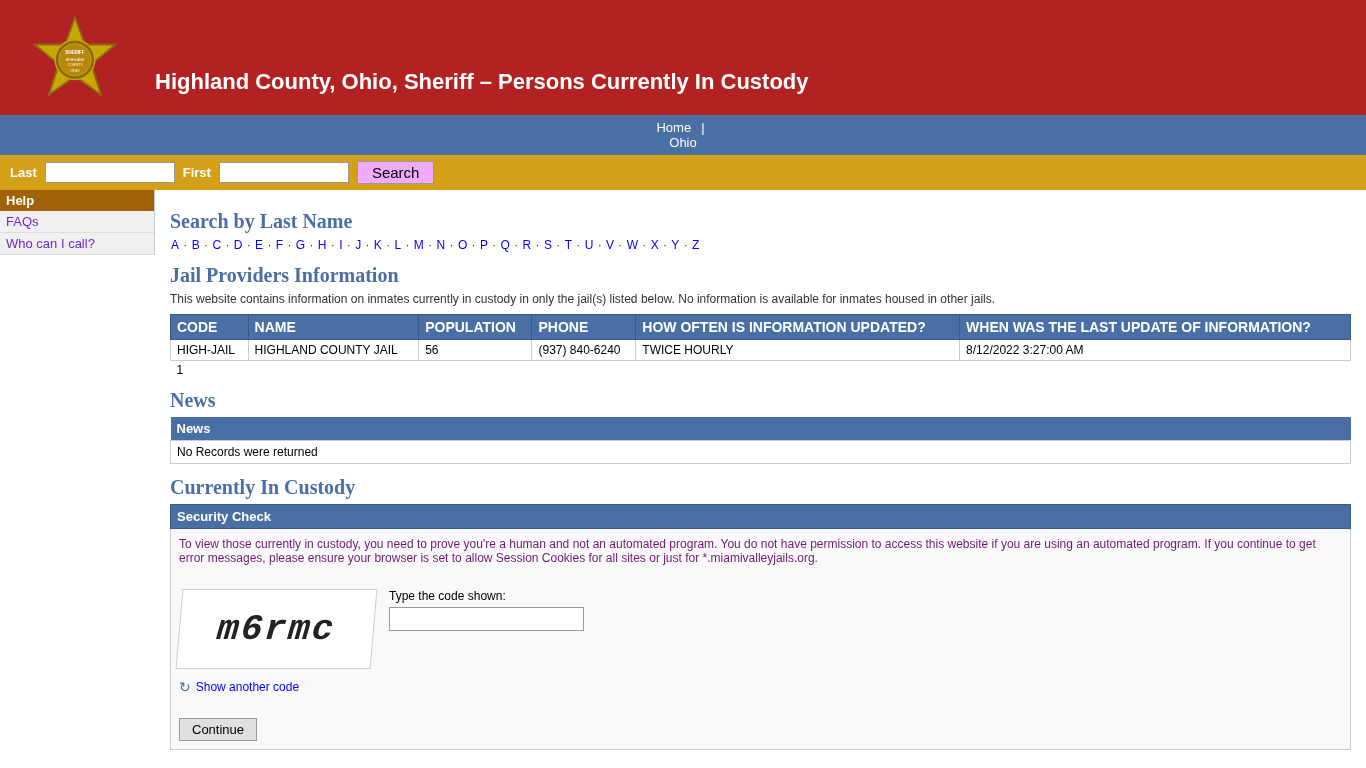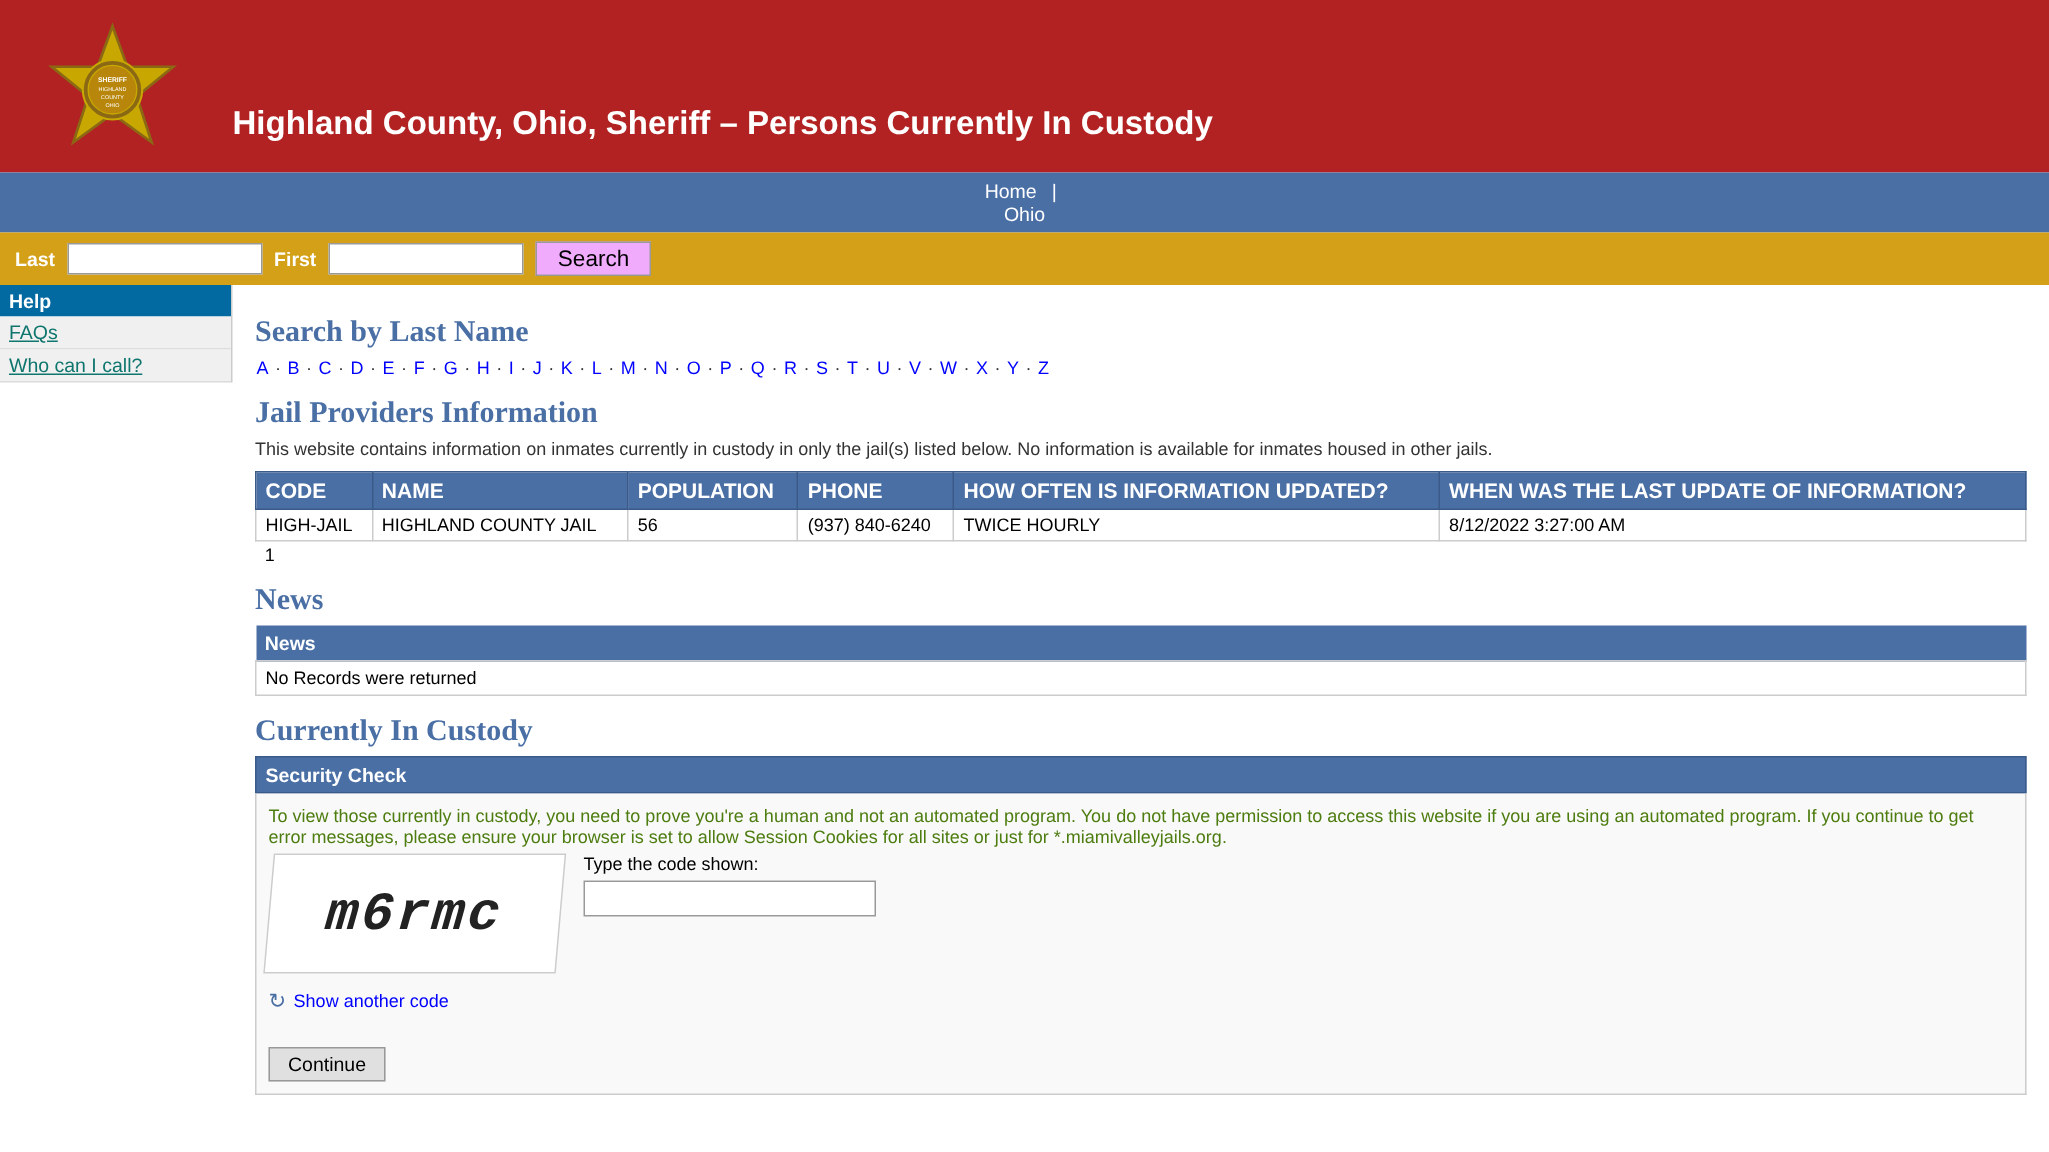--- a/index.html
+++ b/index.html
@@ -81,31 +81,30 @@
     #main-wrapper {
       display: flex;
       align-items: flex-start;
     }
     #sidebar {
       width: 155px;
       flex-shrink: 0;
       border-right: 1px solid #ccc;
     }
     #sidebar .sidebar-section-title {
-      background: #0369a1;
+      background: #a16207;
       color: #fff;
       font-weight: bold;
       padding: 3px 6px;
       font-size: 13px;
     }
     #sidebar .sidebar-link {
       display: block;
       padding: 3px 6px;
-      color: #0f766e;
-      text-decoration: underline;
+      color: #6d28d9;
       font-size: 13px;
       cursor: pointer;
       background: #f0f0f0;
       border-bottom: 1px solid #ddd;
     }
 
     #content {
       flex: 1;
       padding: 10px 15px;
     }
@@ -194,22 +193,22 @@
       border: 1px solid #3a5a8a;
     }
     .security-check-body {
       border: 1px solid #ccc;
       border-top: none;
       padding: 8px;
       background: #f9f9f9;
     }
     .security-check-body p {
       font-size: 12px;
-      color: #4d7c0f;
-      margin-bottom: 4px;
+      color: #701a75;
+      margin-bottom: 24px;
     }
     .captcha-area {
       display: flex;
       align-items: flex-start;
       gap: 15px;
       margin-bottom: 10px;
     }
     .captcha-image {
       width: 195px;
       height: 80px;

